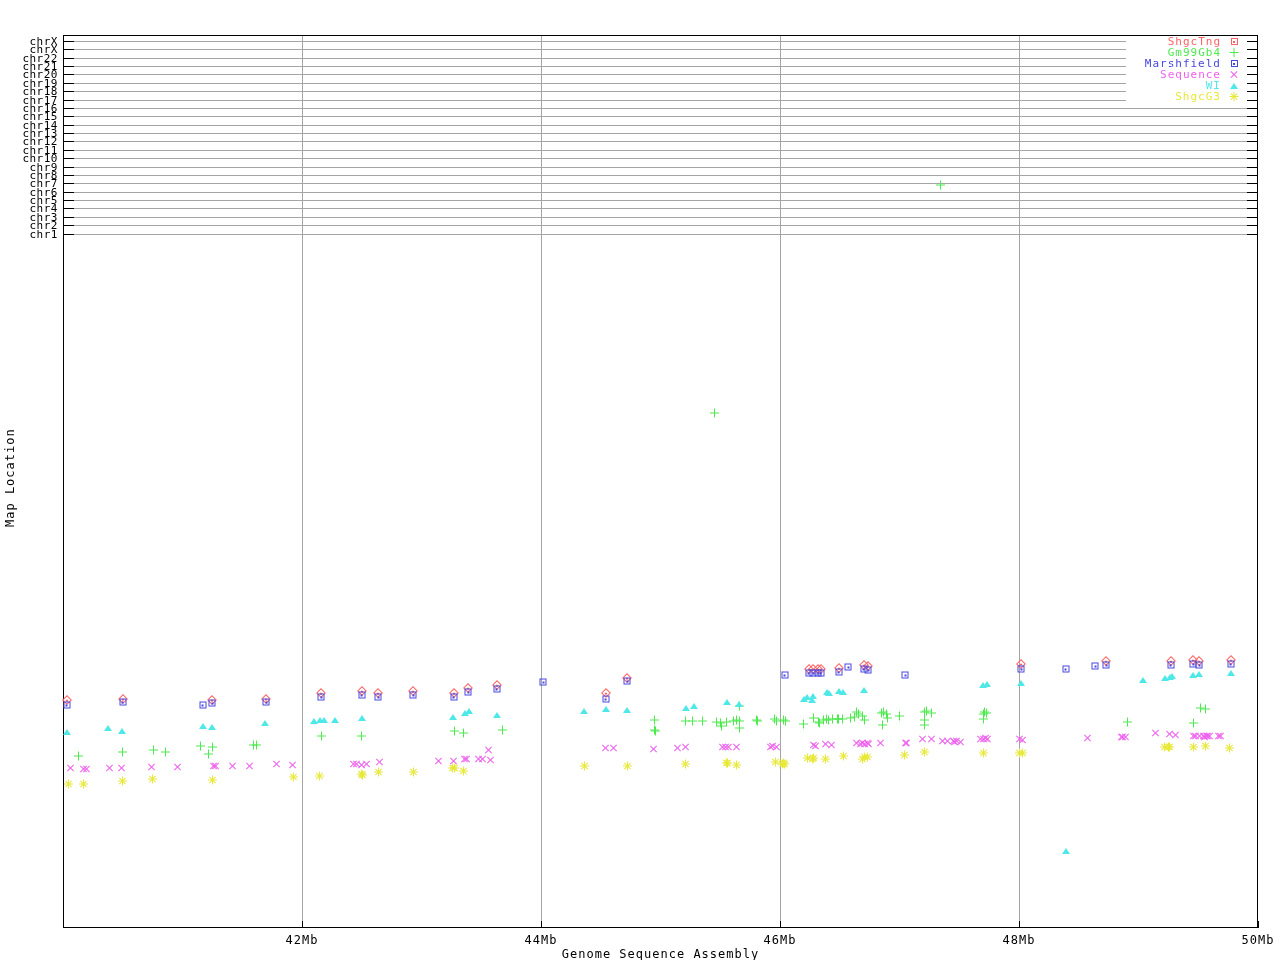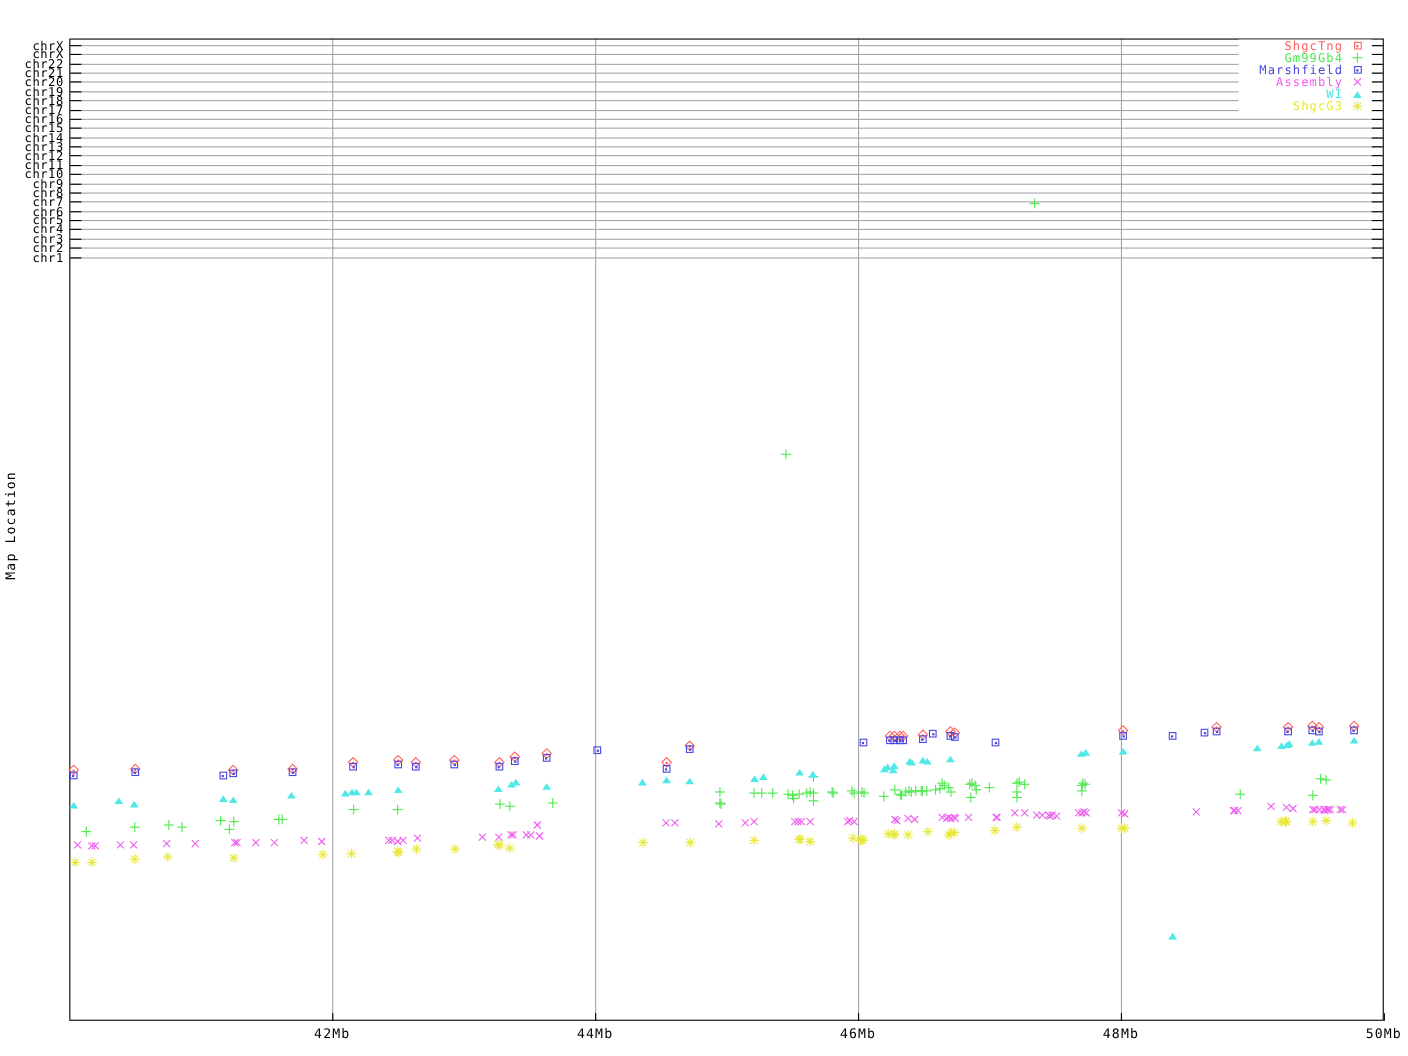--- a/index.html
+++ b/index.html
@@ -30,20 +30,21 @@
           z-index:6;display:flex;flex-direction:column;justify-content:space-between;}
   .legend-row{display:flex;justify-content:flex-end;align-items:center;height:11px;}
   .legend-label{font-size:11px;letter-spacing:1px;}
   .legend-marker{width:26px;display:flex;justify-content:center;align-items:center;}
 </style>
 </head>
 <body>
 
 <div id="chart">
   <div class="yaxis-label">Map Location</div>
+  <div class="xaxis-label">Genome Sequence Assembly</div>
   <div id="plot-layer">
       <span class="vline" style="left: 302px; top: 35px; height: 893px; background: rgb(165, 165, 165);"></span>
       <span class="btick" style="left: 302px; top: 921px;"></span>
       <span class="x-tick-label" style="left: 272px; top: 933px;">42Mb</span>
       <span class="vline" style="left: 541px; top: 35px; height: 893px; background: rgb(165, 165, 165);"></span>
       <span class="btick" style="left: 541px; top: 921px;"></span>
       <span class="x-tick-label" style="left: 511px; top: 933px;">44Mb</span>
       <span class="vline" style="left: 780px; top: 35px; height: 893px; background: rgb(165, 165, 165);"></span>
       <span class="btick" style="left: 780px; top: 921px;"></span>
       <span class="x-tick-label" style="left: 750px; top: 933px;">46Mb</span>
@@ -1145,21 +1146,21 @@
           </span>
         </span>
       </div>
       <div class="legend-row">
         <span class="legend-label" style="color: rgb(72, 72, 224);">Marshfield</span>
         <span class="legend-marker">
           <span class="mk mk-square" style="color: rgb(72, 72, 224);"></span>
         </span>
       </div>
       <div class="legend-row">
-        <span class="legend-label" style="color: rgb(239, 95, 239);">Assembly</span>
+        <span class="legend-label" style="color: rgb(239, 95, 239);">Sequence</span>
         <span class="legend-marker">
           <span class="mk mk-cross" style="color: rgb(239, 95, 239);">
             <i style="transform: translateX(-50%) rotate(45deg);"></i>
             <i style="transform: translateX(-50%) rotate(135deg);"></i>
           </span>
         </span>
       </div>
       <div class="legend-row">
         <span class="legend-label" style="color: rgb(79, 232, 232);">WI</span>
         <span class="legend-marker">

